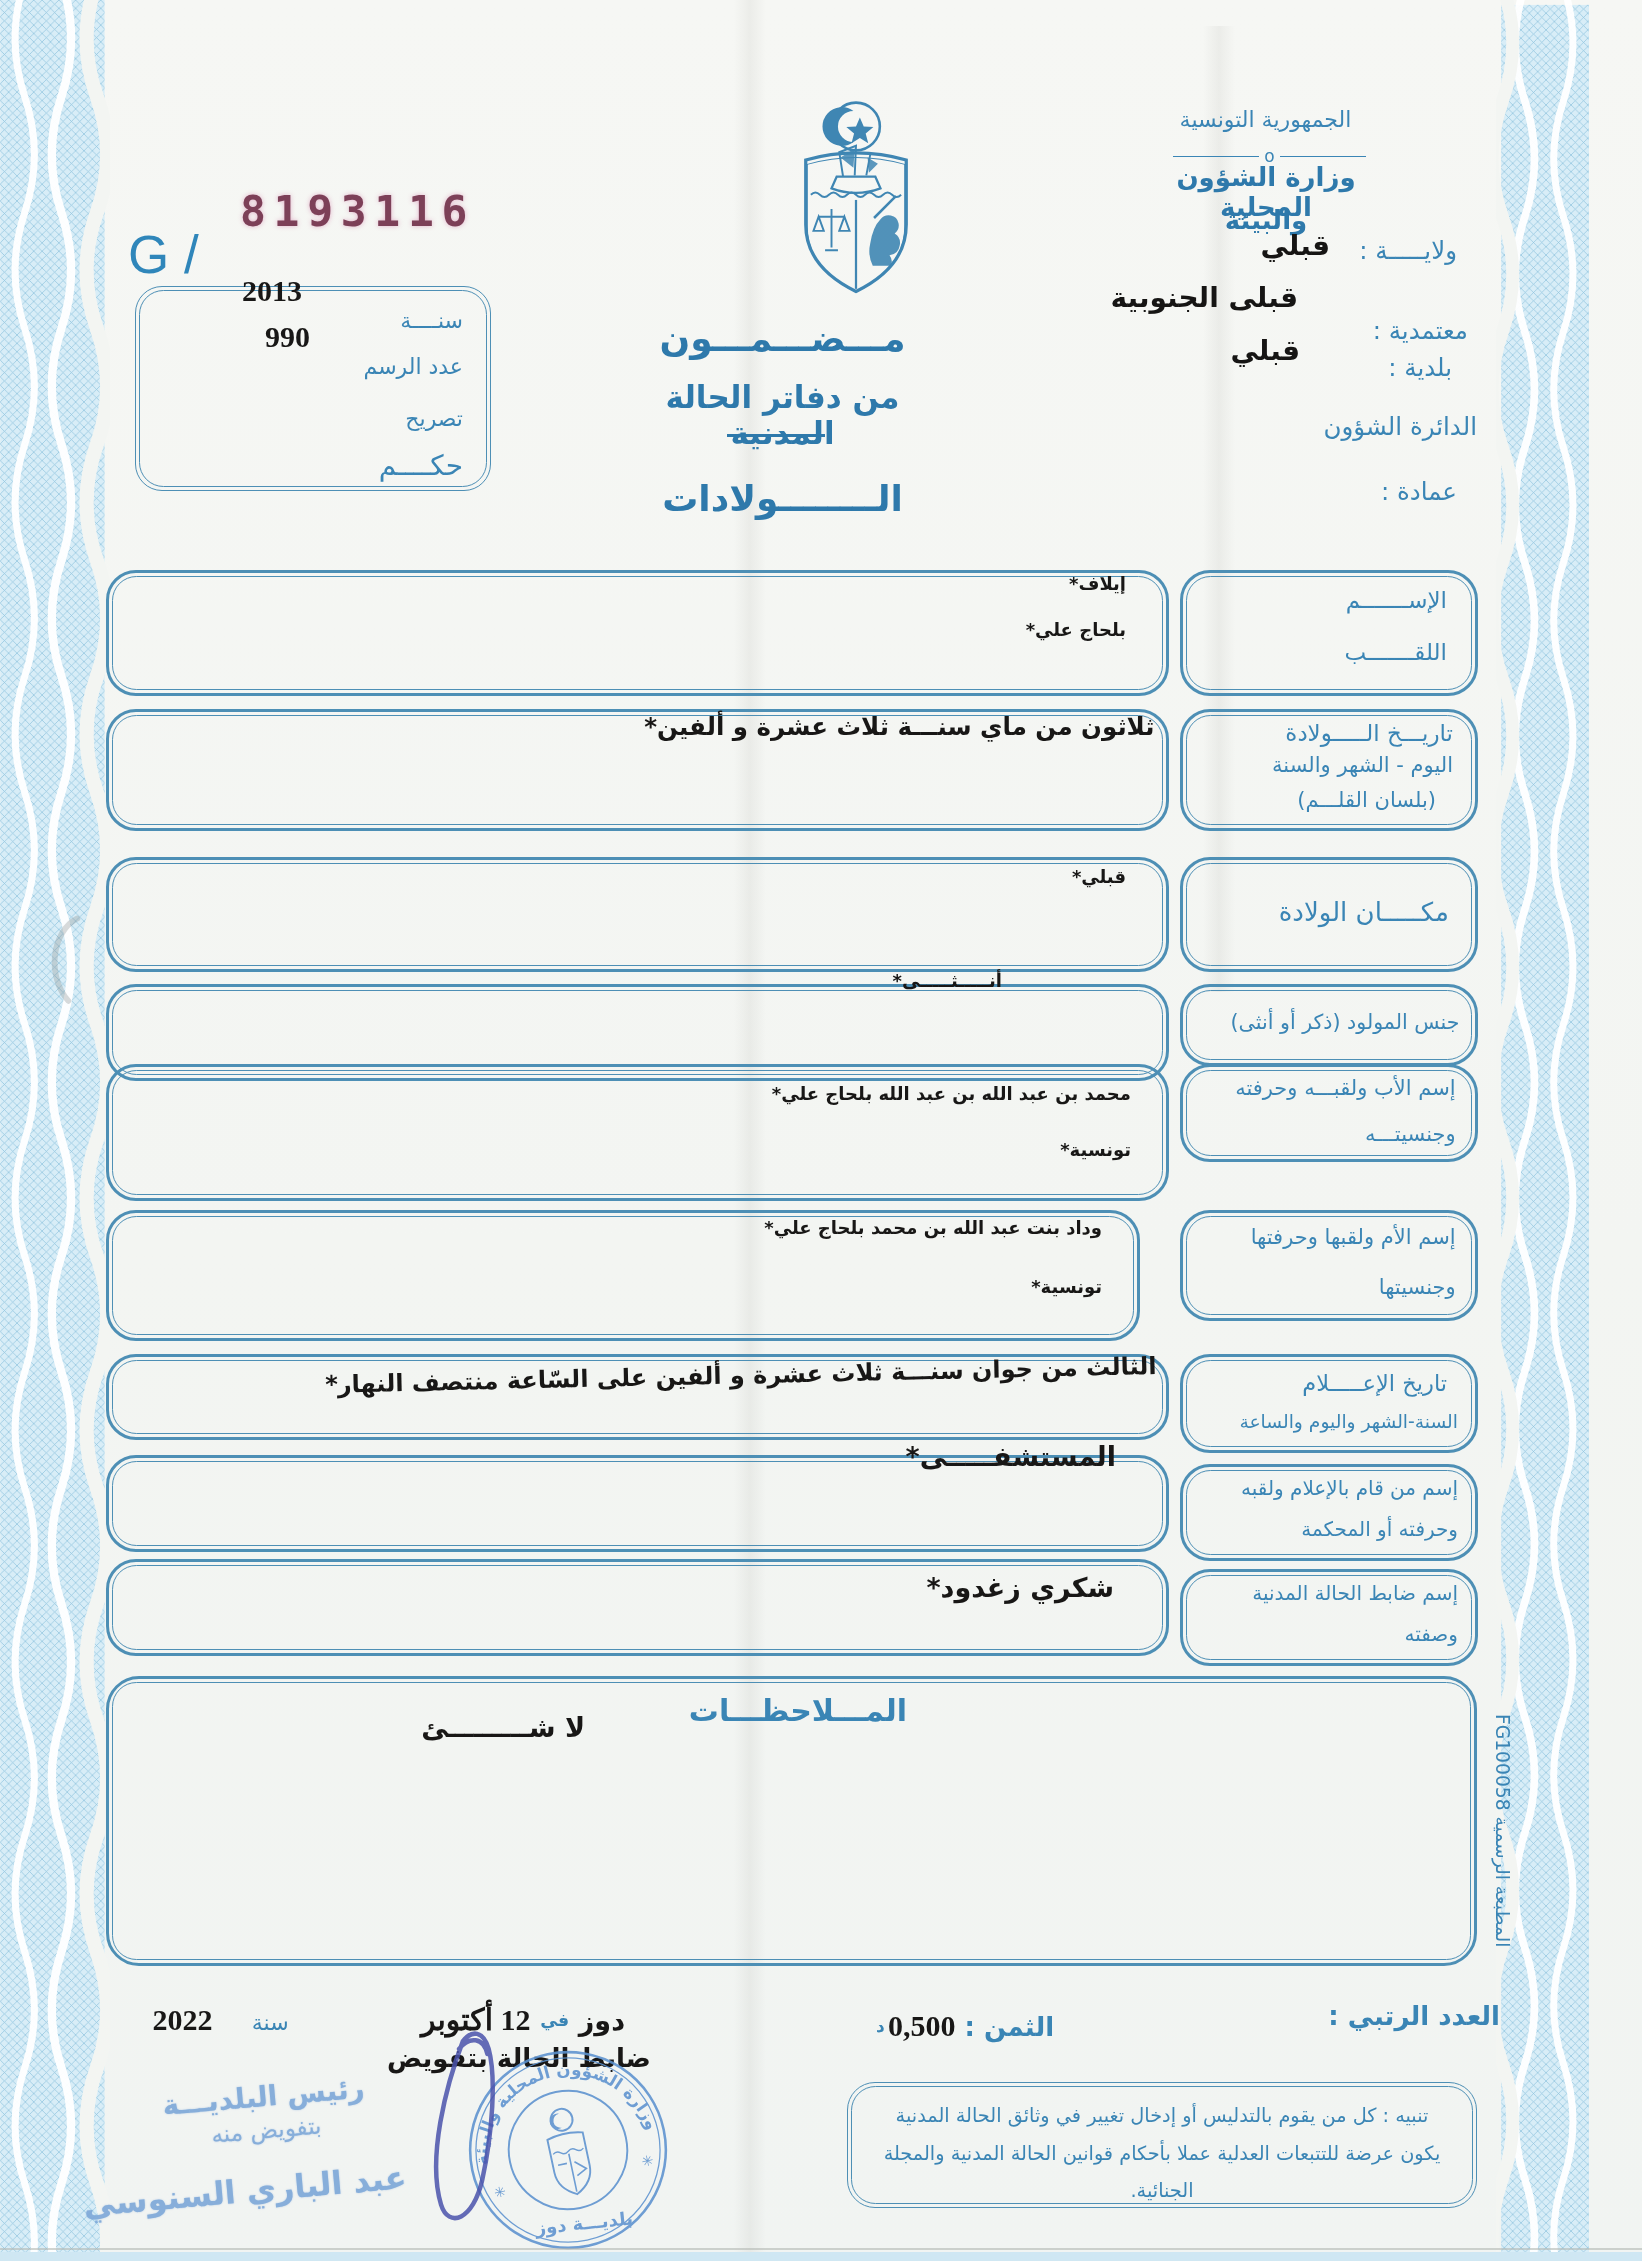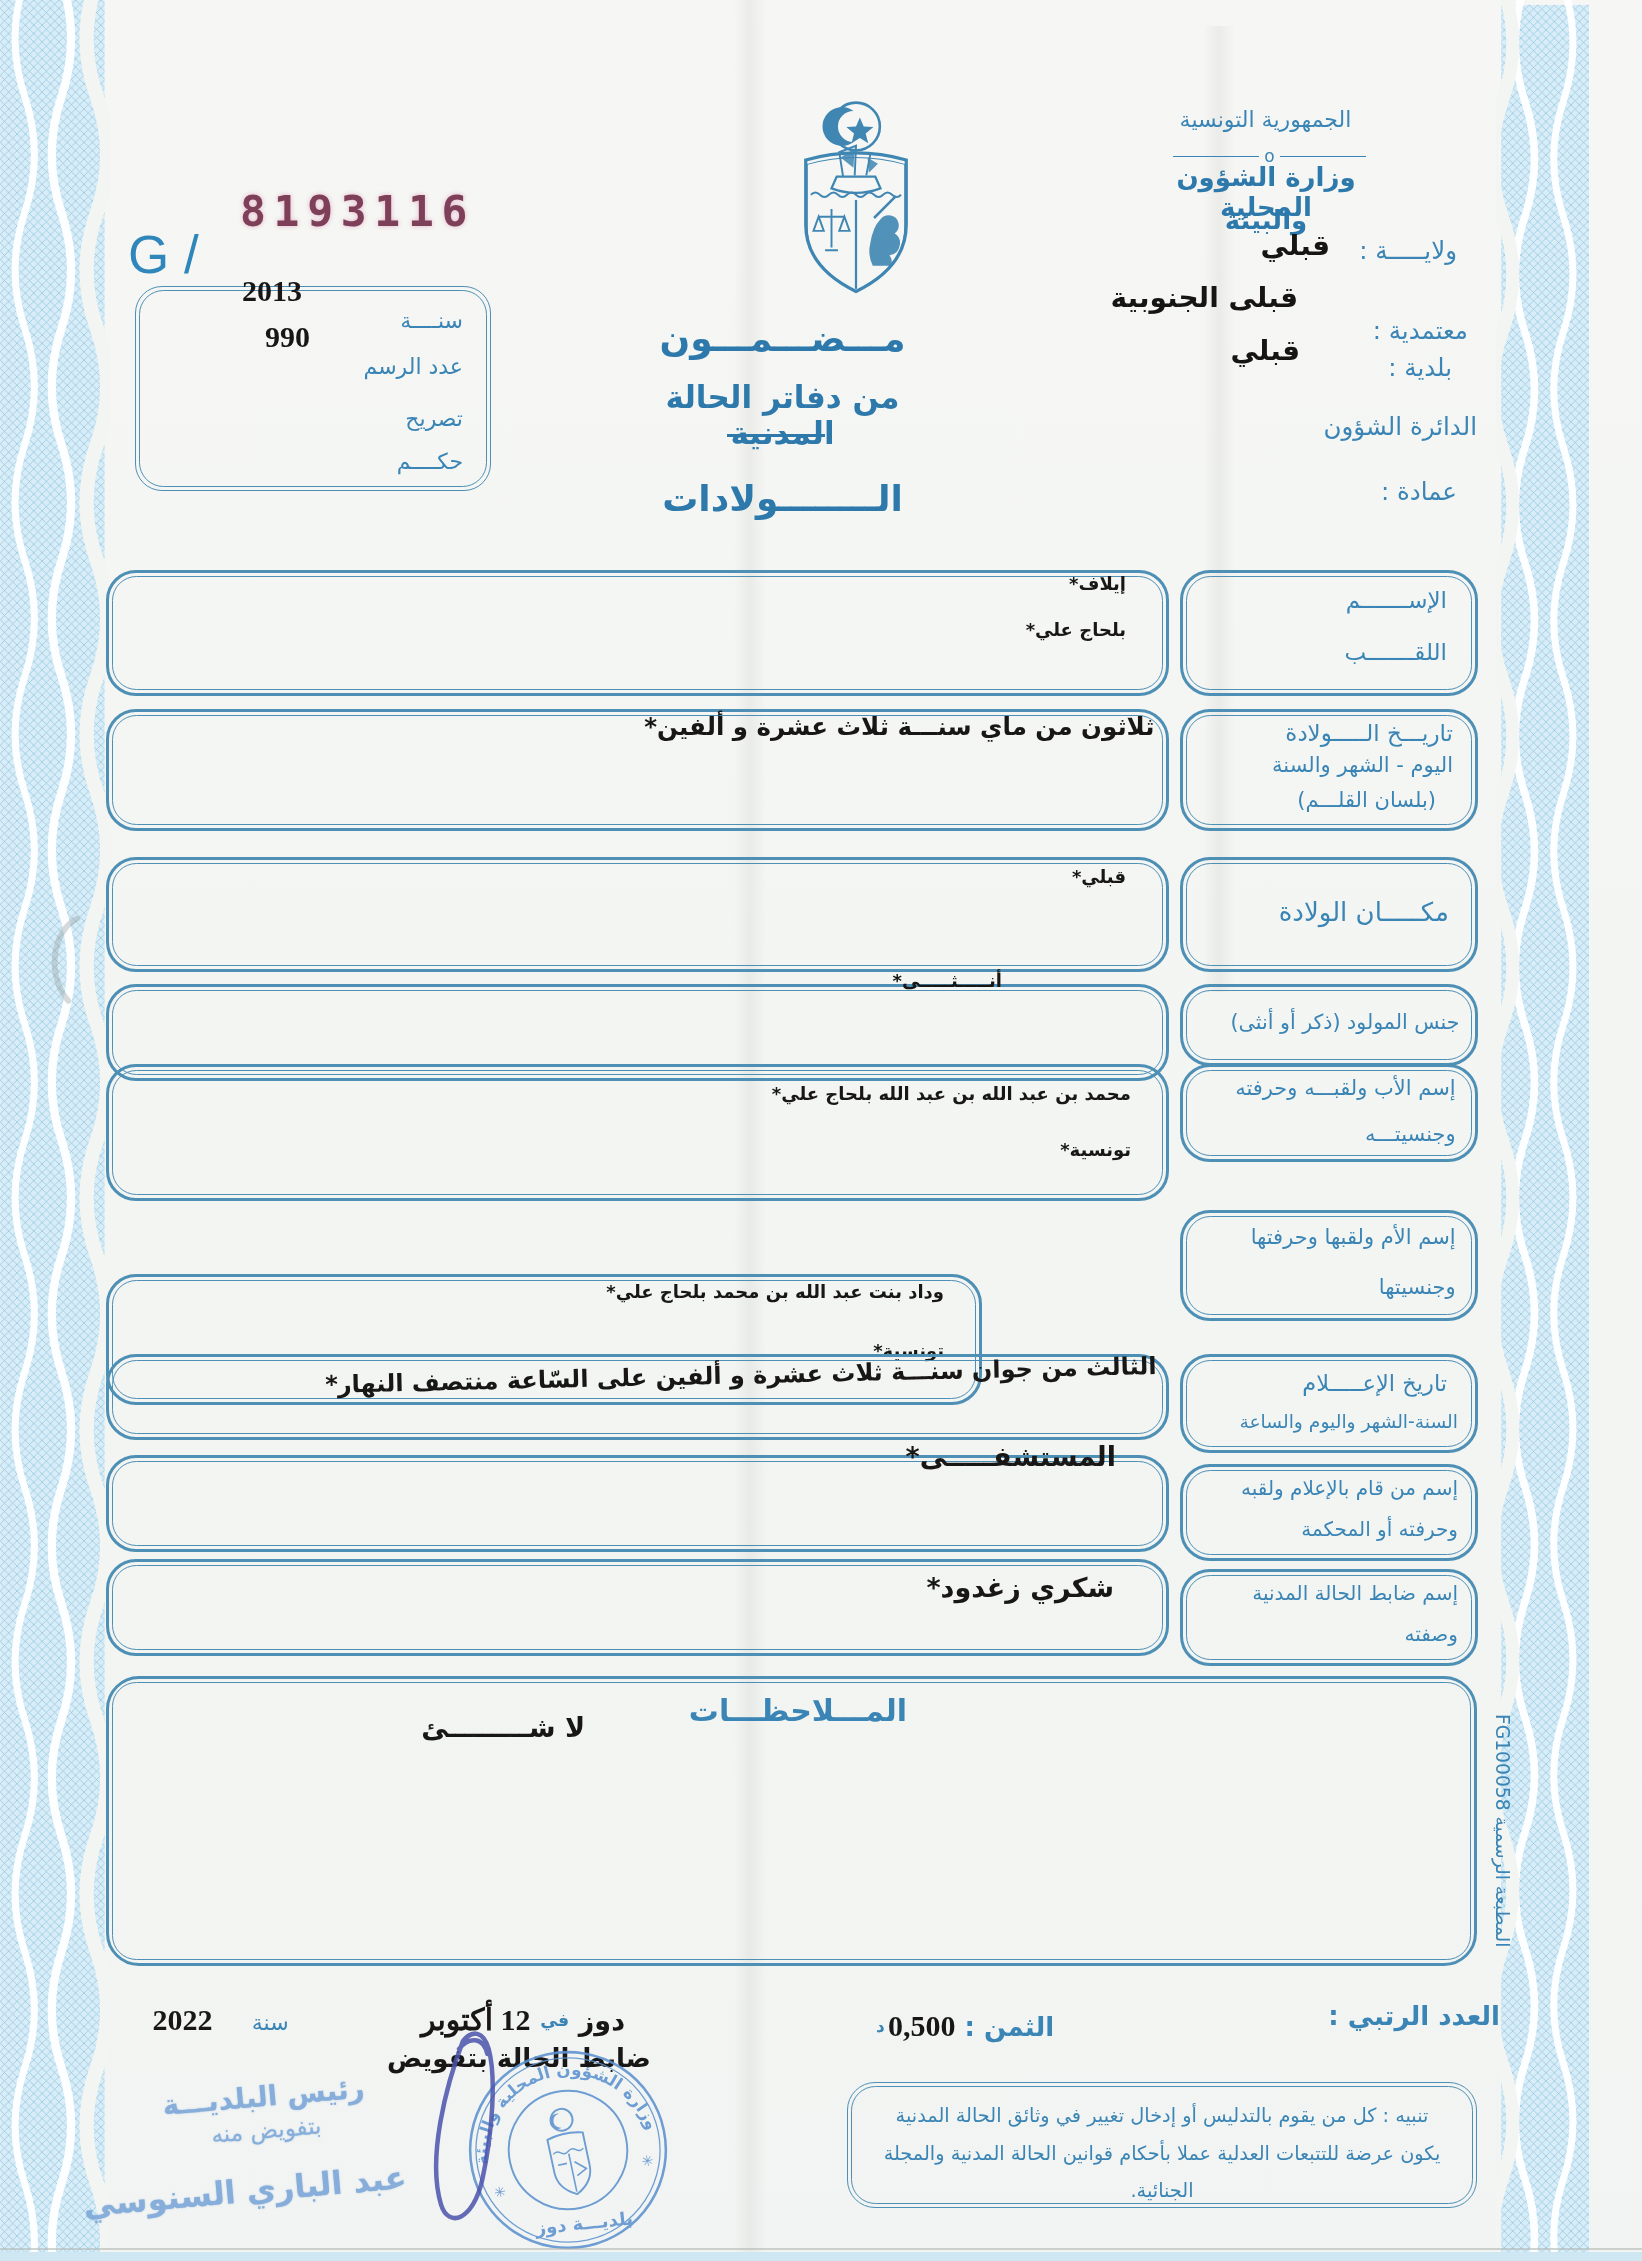--- a/index.html
+++ b/index.html
@@ -59,21 +59,21 @@
   </svg>
 
   <div class="abs" style="left:240px; top:186px; font-family:'DejaVu Sans Mono',monospace; font-weight:bold; font-size:43px; letter-spacing:7.7px; color:#7d4058; text-shadow:0 0 5.2px rgba(205,95,150,0.45);">8193116</div>
 
   <div class="abs" style="left:128px; top:224px; font-family:'Liberation Sans',sans-serif; font-size:53px; color:#2f86ba;">G /</div>
 
   <div class="dbox thin" style="left:135px; top:286px; width:356px; height:205px; border-radius:27px;">
     <div class="lab" style="right:27px; top:20.6px; font-size:22px;">سنــــة</div>
     <div class="lab" style="right:27px; top:67px; font-size:22px;">عدد الرسم</div>
     <div class="lab" style="right:27px; top:119px; font-size:22px;">تصريح</div>
-    <div class="lab" style="right:27px; top:162px; font-size:22px;">حكــــم</div>
+    <div class="lab" style="right:27px; top:162px; font-size:28px;">حكــــم</div>
     <div class="val serif" style="left:106px; top:-13px; font-size:30px;">2013</div>
     <div class="val serif" style="left:129px; top:33px; font-size:30px;">990</div>
   </div>
 
   <svg class="abs" style="left:798px; top:98px;" width="116" height="200" viewBox="0 0 180 310" fill="none" stroke="#3f86b3">
     <circle cx="90" cy="44" r="37" stroke-width="4"></circle>
     <path d="M72,20 a30,30 0 1 0 0,48 a24,24 0 1 1 0,-48" fill="#3f86b3" stroke="none" transform="translate(14,0)"></path>
     <path d="M96,30 l6,14 15,1 -12,10 4,15 -13,-8 -13,8 4,-15 -12,-10 15,-1 z" fill="#3f86b3" stroke="none"></path>
     <path d="M12,96 Q90,74 168,96 L168,196 Q168,262 90,300 Q12,262 12,196 Z" stroke-width="5"></path>
     <path d="M12,96 Q90,74 168,96 L168,196 Q168,262 90,300 Q12,262 12,196 Z" transform="translate(0,4) scale(0.97)" transform-origin="90 190" stroke-width="1.6"></path>
@@ -144,21 +144,21 @@
 
   <div class="dbox" style="left:106px; top:1064px; width:1063px; height:137px;">
     <div class="val" style="right:35px; top:15.5px;">محمد بن عبد الله بن عبد الله بلحاج علي*</div>
     <div class="val" style="right:35px; top:72px;">تونسية*</div>
   </div>
   <div class="dbox" style="left:1180px; top:1064px; width:298px; height:98px;">
     <div class="lab" style="right:19.3px; top:9px; font-size:21px;">إسم الأب ولقبـــه وحرفته</div>
     <div class="lab" style="right:19.3px; top:55px; font-size:21px;">وجنسيتـــه</div>
   </div>
 
-  <div class="dbox" style="left:106px; top:1274px; width:876px; height:131px;">
+  <div class="dbox" style="left:106px; top:1210px; width:1034px; height:131px;">
     <div class="val" style="right:35px; top:3.9px;">وداد بنت عبد الله بن محمد بلحاج علي*</div>
     <div class="val" style="right:35px; top:63px;">تونسية*</div>
   </div>
   <div class="dbox" style="left:1180px; top:1210px; width:298px; height:111px;text-decoration:underline;">
     <div class="lab" style="right:19.3px; top:11.6px; font-size:21px;">إسم الأم ولقبها وحرفتها</div>
     <div class="lab" style="right:19.3px; top:62px; font-size:21px;">وجنسيتها</div>
   </div>
 
   <div class="dbox" style="left:106px; top:1354px; width:1063px; height:86px;">
     <div class="val" style="right:9px; top:-5.2px; font-size:24px; transform:rotate(-1.3deg); transform-origin:right center;">الثالث من جوان سنـــة ثلاث عشرة و ألفين على السّاعة منتصف النهار*</div>

